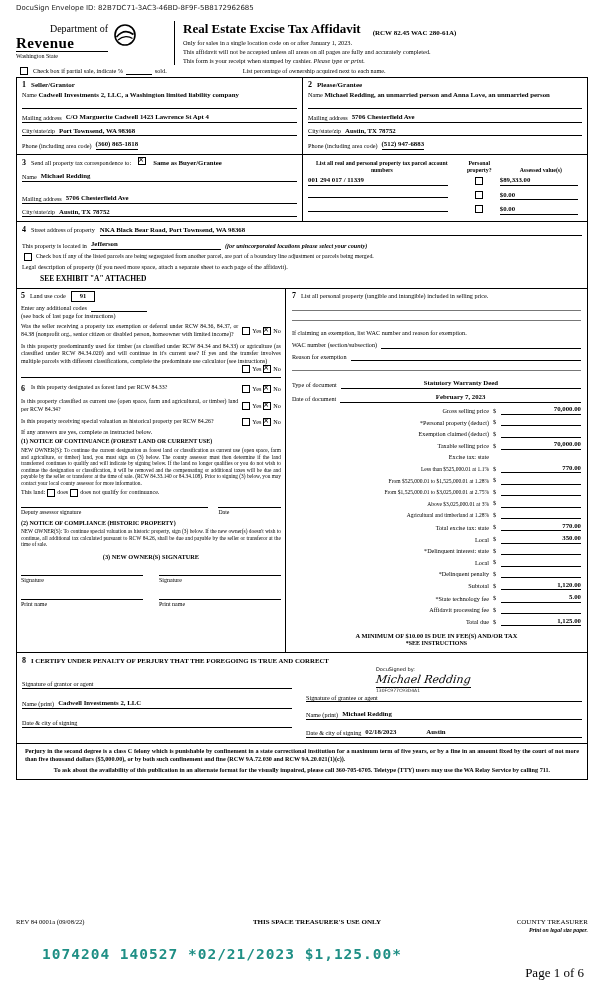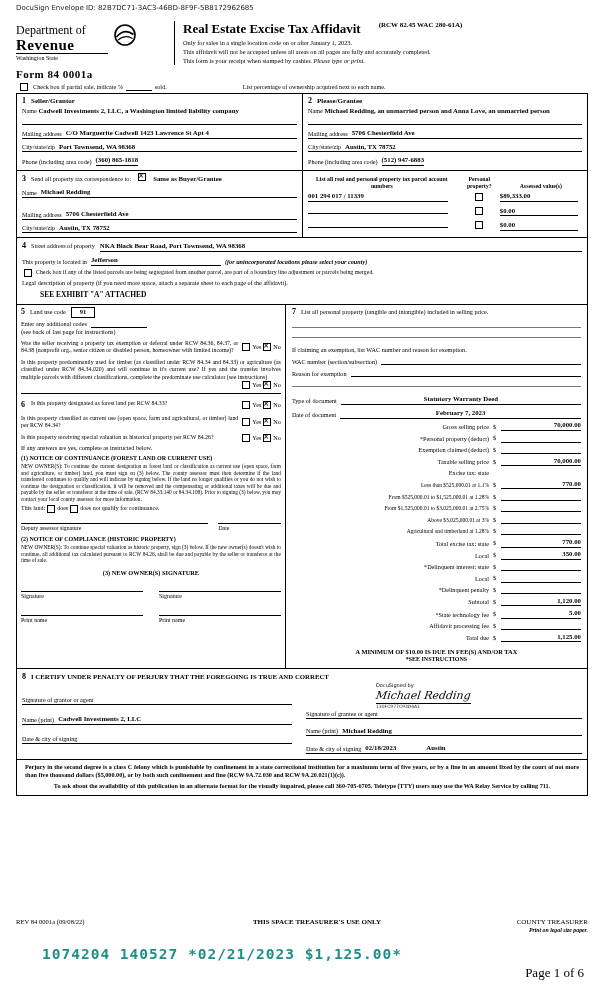--- a/index.html
+++ b/index.html
@@ -3,26 +3,26 @@
 <meta charset="utf-8">
 <style>
 html,body{margin:0;padding:0;background:#fff;}
 .page{width:600px;height:988px;box-sizing:border-box;background:#fff;color:#000;
   font-family:"Liberation Serif",serif;font-size:6.5px;line-height:1.28;
   padding:4px 12px 6px 16px;display:flex;flex-direction:column;overflow:hidden;}
 .b{font-weight:bold;}.i{font-style:italic;}
 .ds-bar{font-family:"DejaVu Sans",sans-serif;font-size:7px;color:#222;}
 .header{display:flex;margin-top:8px;}
 .logo{width:158px;display:flex;align-items:flex-start;gap:5px;padding-top:2px;}
-.logo-dept{font-size:12px;}
+.logo-dept{font-size:10px;text-align:right;}
 .logo-rev{font-size:15px;font-weight:bold;letter-spacing:.5px;line-height:1;}
 .logo-wa{font-size:6px;border-top:1px solid #000;padding-top:1px;width:92px;}
 .seal{width:24px;height:24px;flex:none;}
 .title-block{flex:1;border-left:1px solid #000;padding-left:8px;}
-.title-line{display:flex;align-items:flex-start;gap:18px;}
+.title-line{display:flex;align-items:flex-end;gap:12px;}
 .main-title{font-size:13px;font-weight:bold;}
 .rcw{font-size:7px;font-weight:bold;}
 .note{font-size:6.3px;margin-top:1px;}
 .form-number-row{margin-top:2px;}
 .form-number{font-size:11px;font-weight:bold;letter-spacing:.5px;}
 .partial-row{display:flex;align-items:flex-end;gap:3px;margin:2px 0 2px 2px;}
 .partial-gap{width:70px;}
 .blank{display:inline-block;border-bottom:1px solid #000;width:26px;height:7px;}
 .cb{display:inline-block;width:6px;height:6px;border:1px solid #000;position:relative;flex:none;margin:0 2px;vertical-align:-1px;background:#fff;}
 .cb.checked::after{content:"×";position:absolute;left:-1px;top:-3px;font-size:10px;font-weight:bold;line-height:1;}
@@ -124,23 +124,20 @@
       </div>
       <div class="note">Only for sales in a single location code on or after January 1, 2023.</div>
       <div class="note">This affidavit will not be accepted unless all areas on all pages are fully and accurately completed.</div>
       <div class="note">
         <span>This form is your receipt when stamped by cashier.</span>
         <span class="i">Please type or print.</span>
       </div>
     </div>
   </div>
 
-  <div class="form-number-row">
-    <span class="form-number">Form 84 0001a</span>
-  </div>
 
   <div class="partial-row">
     <span class="cb"></span>
     <span class="flbl">Check box if partial sale, indicate %</span>
     <span class="blank"></span>
     <span class="flbl">sold.</span>
     <span class="partial-gap"></span>
     <span class="flbl">List percentage of ownership acquired next to each name.</span>
   </div>
 

